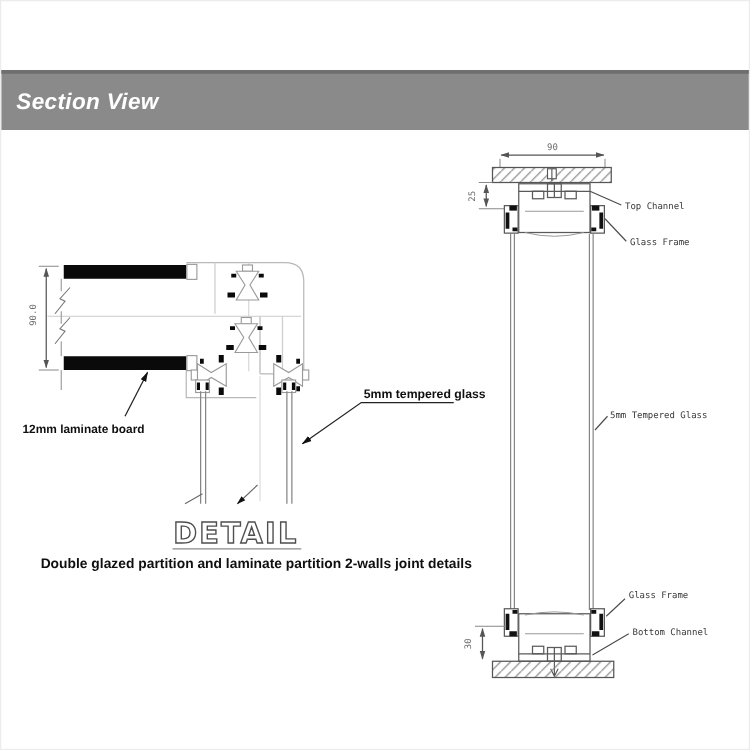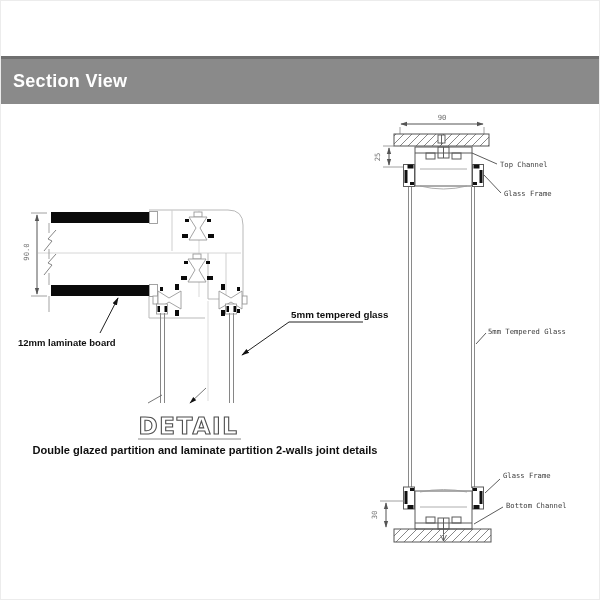--- a/index.html
+++ b/index.html
@@ -1,21 +1,21 @@
 <!DOCTYPE html>
 <html><head>
 <meta charset="utf-8">
 <style>
   html,body{margin:0;padding:0;background:#fff;}
   .page{position:relative;width:600px;height:600px;background:#ffffff;
         border:1px solid #ececec;box-sizing:border-box;overflow:hidden;
         font-family:"Liberation Sans",sans-serif;}
   .banner{position:absolute;left:0;top:55px;width:600px;height:48px;
           background:#8a8a8a;border-top:3px solid #6f6f6f;box-sizing:border-box;
-          display:flex;align-items:center;}
+          display:flex;align-items:center;font-style:italic;}
   .banner .title{color:#ffffff;font-size:18px;font-weight:600;letter-spacing:.3px;
           padding-left:12px;}
   svg.draw{position:absolute;left:0;top:0;}
   text{user-select:none;}
   .mono{font-family:"DejaVu Sans Mono",monospace;fill:#3a3a3a;}
   .dimtxt{font-family:"DejaVu Sans Mono",monospace;fill:#6e6e6e;}
   .boldlab{font-family:"Liberation Sans",sans-serif;font-weight:bold;fill:#0f0f0f;}
 </style>
 </head>
 <body>

